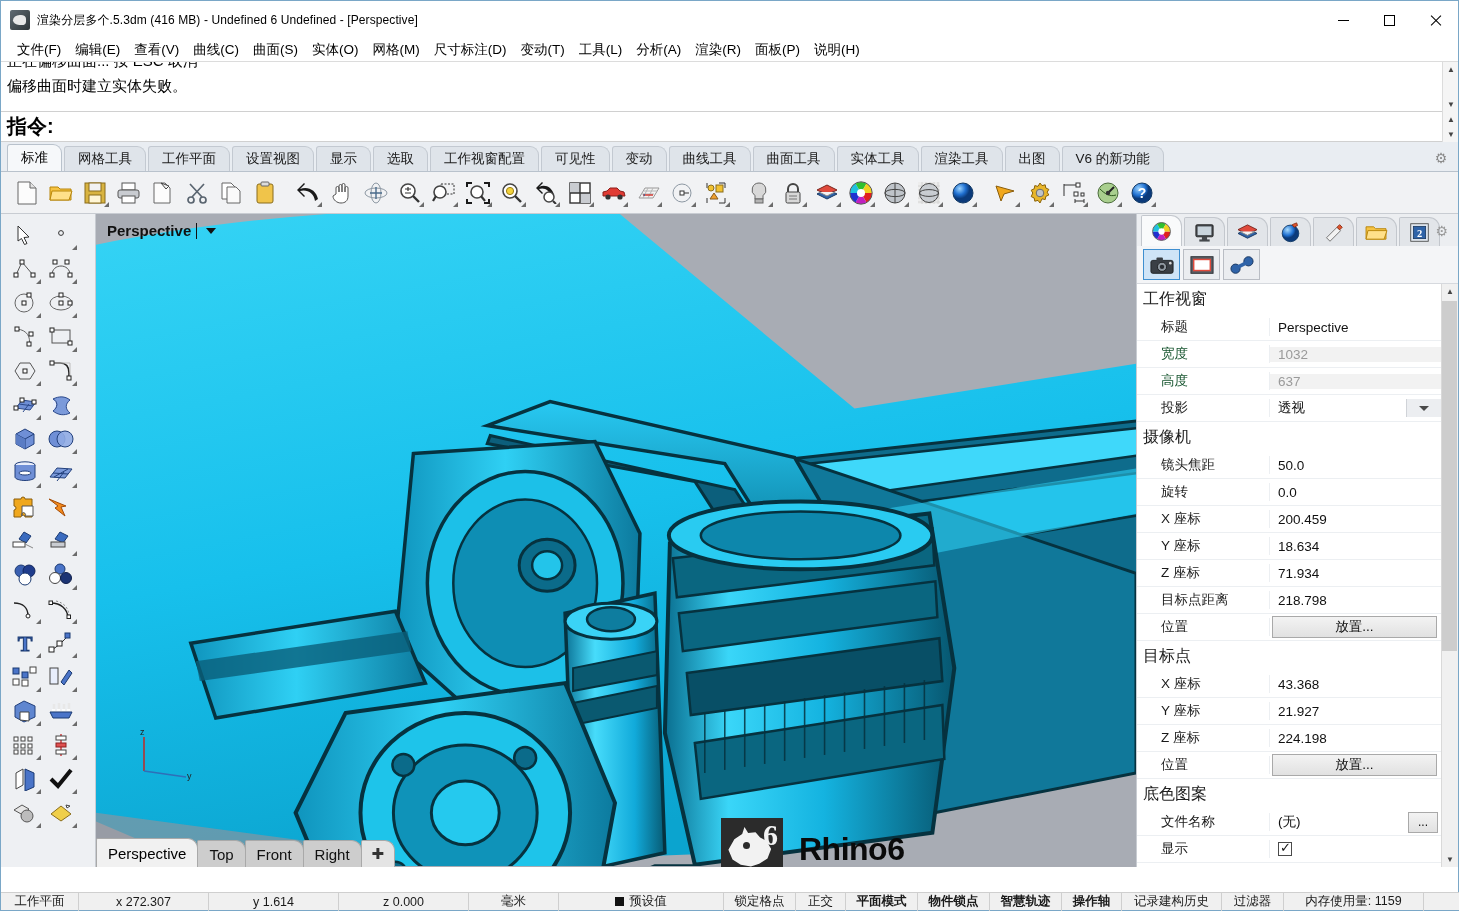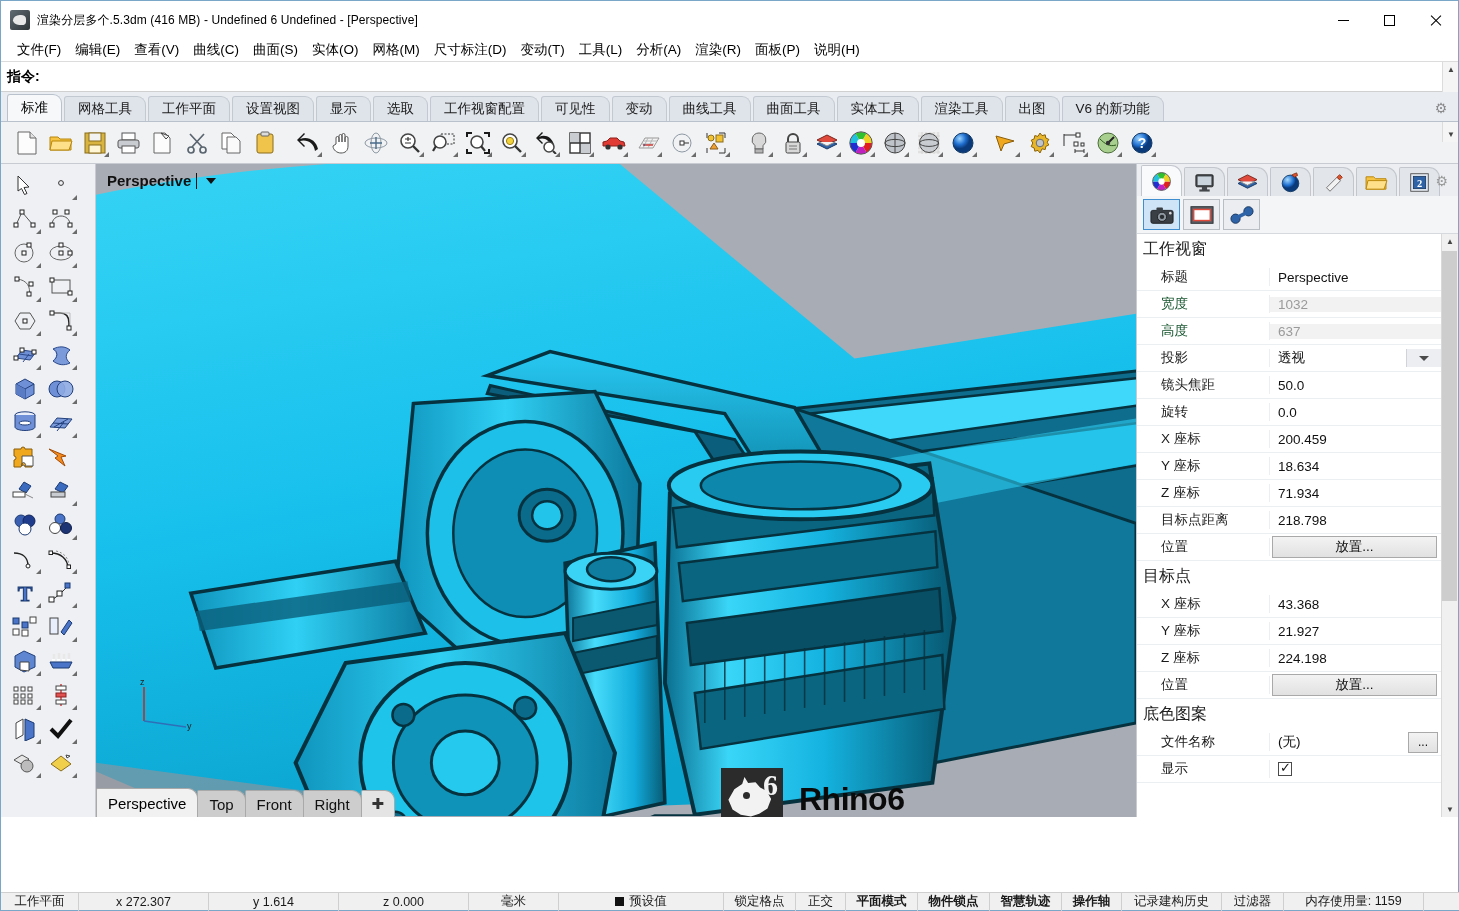--- a/index.html
+++ b/index.html
@@ -37,21 +37,21 @@
              background:#fff; font-size:13.5px; }
   .menubar .mi { padding:2px 7px; white-space:nowrap; cursor:default; }
 
   
   .cmdarea { position:relative; background:#fff; border-top:1px solid #dcdcdc; }
   .cmd-hist { height:50px; overflow:hidden; border-bottom:1px solid #d0d0d0;
               padding:0 6px; position:relative; }
   .cmd-line { font-size:15px; line-height:25px; white-space:nowrap; }
   .cmd-line.clipped { margin-top:-14px; color:#000; }
   .cmd-prompt { height:30px; display:flex; align-items:center; padding:0 6px;
-                font-size:14px; font-weight:bold; border-bottom:1px solid #d0d0d0; }
+                font-size:20px; font-weight:bold; border-bottom:1px solid #d0d0d0; }
   .hist-scroll { position:absolute; right:0; top:0; width:16px; height:50px;
                  background:#f5f5f5; border-left:1px solid #dcdcdc; }
   .prompt-scroll { position:absolute; right:0; top:50px; width:16px; height:30px;
                  background:#f5f5f5; border-left:1px solid #dcdcdc; }
   .sb-arrow { width:16px; height:15px; display:flex; align-items:center; justify-content:center;
               font-size:8px; color:#444; }
   .sb-arrow.bottomed { position:absolute; bottom:0; }
 
   
   .tabrow { height:30px; display:flex; align-items:flex-end; background:#e9edf2;
@@ -203,20 +203,24 @@
     <div class="mi">尺寸标注(D)</div>
     <div class="mi">变动(T)</div>
     <div class="mi">工具(L)</div>
     <div class="mi">分析(A)</div>
     <div class="mi">渲染(R)</div>
     <div class="mi">面板(P)</div>
     <div class="mi">说明(H)</div>
   </div>
 
   <div class="cmdarea">
+    <div class="cmd-hist">
+      <div class="cmd-line clipped">正在偏移曲面... 按 ESC 取消</div>
+      <div class="cmd-line">偏移曲面时建立实体失败。</div>
+    </div>
     <div class="hist-scroll">
       <div class="sb-arrow">▲</div>
       <div class="sb-arrow bottomed">▼</div>
     </div>
     <div class="cmd-prompt">
       <span>指令:</span>
       <span style="flex:1"></span>
     </div>
     <div class="prompt-scroll">
       <div class="sb-arrow">▲</div>
@@ -1048,20 +1052,21 @@
           <div class="prow">
             <div class="pname">投影</div>
             <div class="pval combo">
               <div class="combo-in">透视</div>
               <div class="combo-btn">
                   <div class="cv"></div>
                 </div>
             </div>
           </div>
 
+          <div class="grp-hd">摄像机</div>
           <div class="prow">
             <div class="pname">镜头焦距</div>
             <div class="pval">50.0</div>
           </div>
           <div class="prow">
             <div class="pname">旋转</div>
             <div class="pval">0.0</div>
           </div>
           <div class="prow">
             <div class="pname">X 座标</div>

